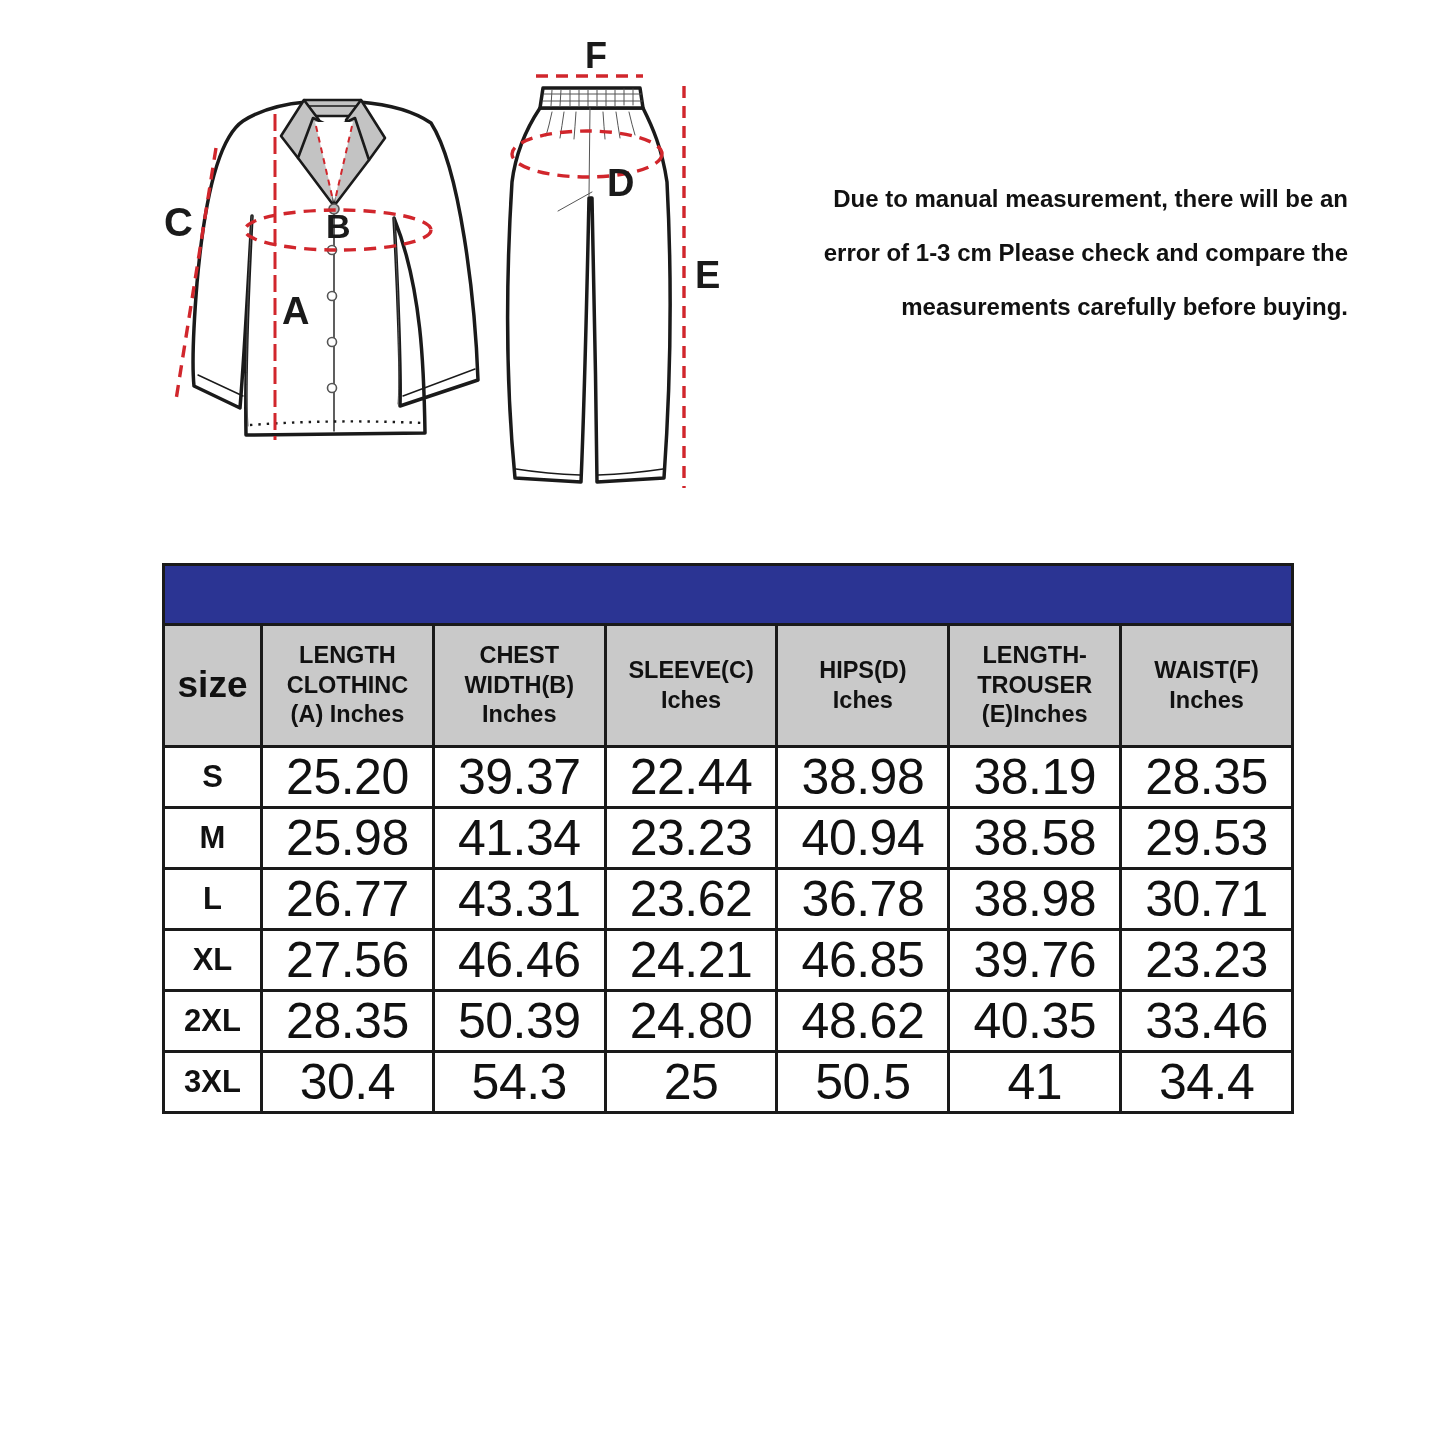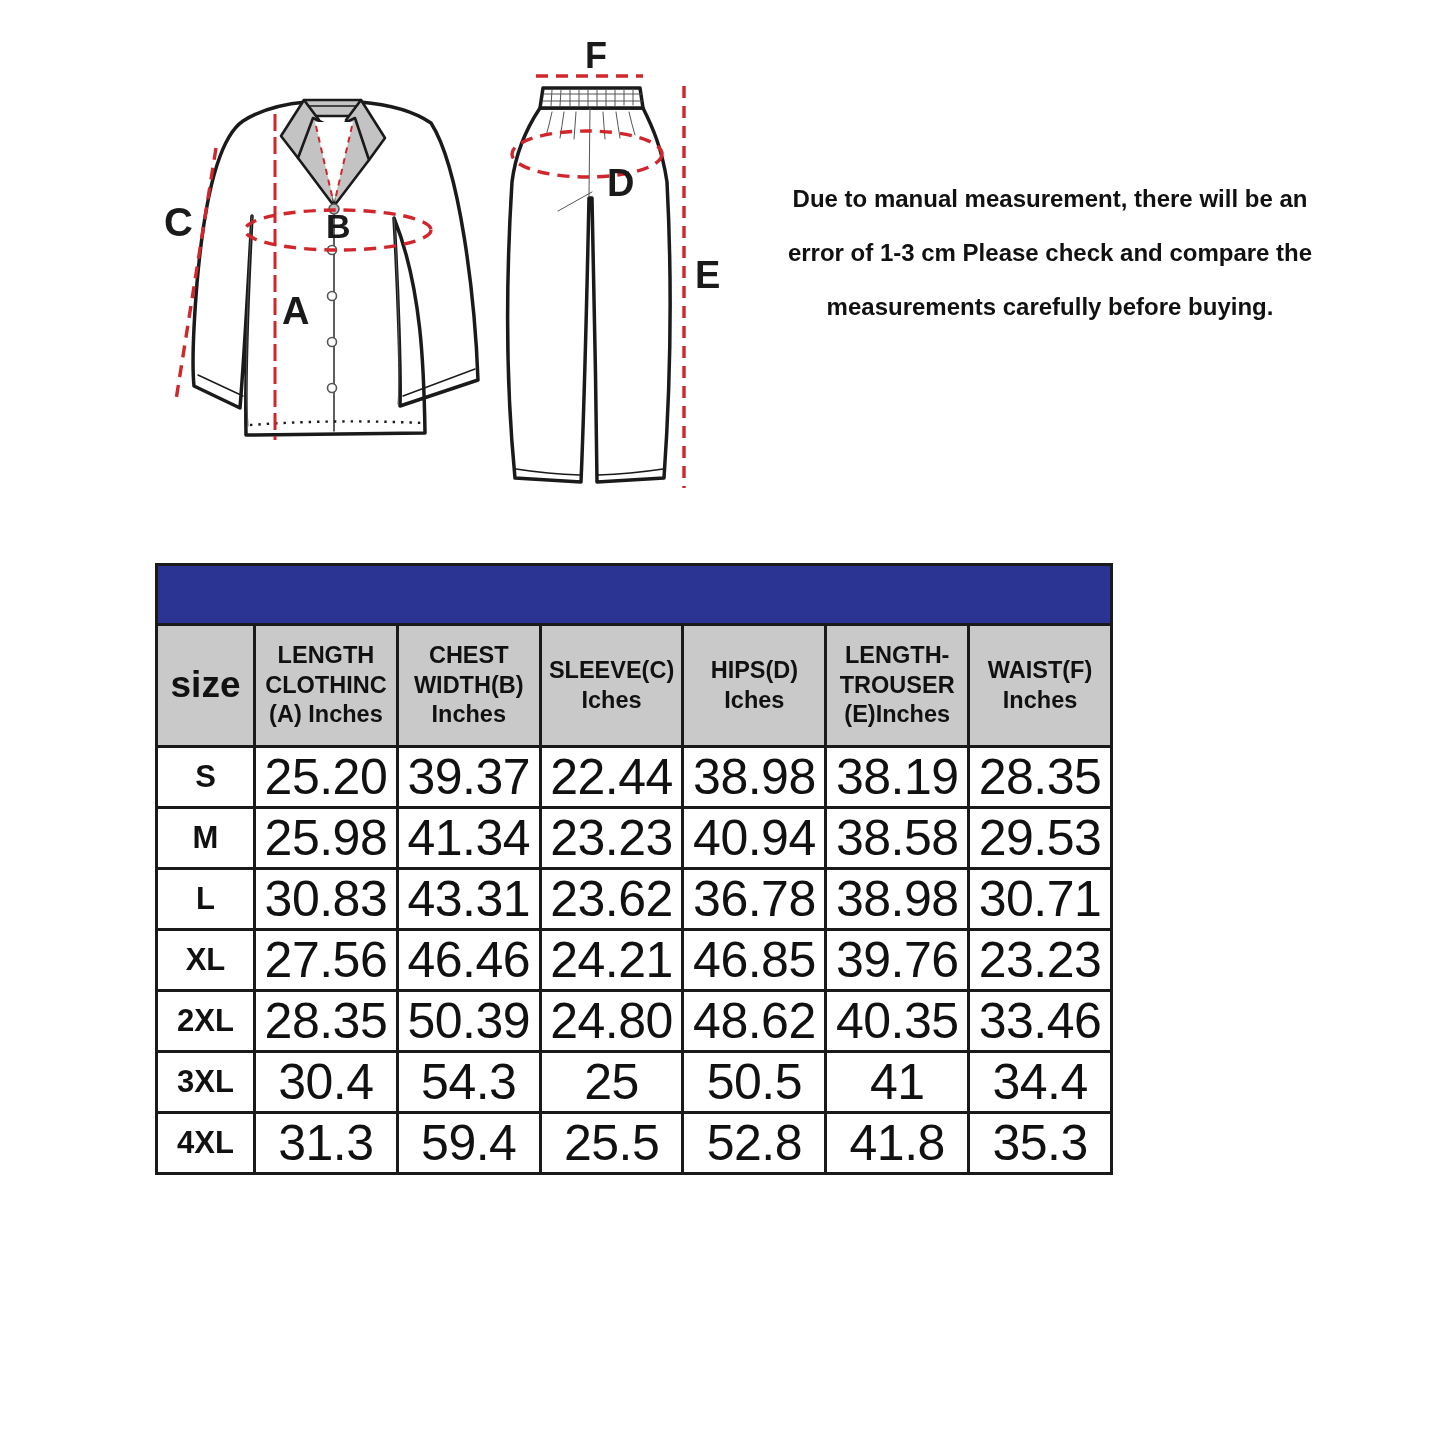--- a/index.html
+++ b/index.html
@@ -21,25 +21,25 @@
   .red-dash-long{fill:none;stroke:var(--measure-red);stroke-width:3;stroke-dasharray:17 6;}
   .red-accent{fill:none;stroke:var(--measure-red);stroke-width:2;stroke-dasharray:6 5;}
   .dotted-hem{fill:none;stroke:var(--line-black);stroke-width:2.4;stroke-dasharray:2.4 6;}
   .btn{fill:#ffffff;stroke:#555;stroke-width:1.6;}
   .btn-top{fill:#bcbcbc;stroke:#555;stroke-width:1.6;}
   .dim-label{font-family:"Liberation Sans",sans-serif;font-weight:bold;fill:#1a1a1a;}
 
   
   .note{position:absolute;left:752px;top:148px;width:596px;text-align:center;}
   .note-title{font-size:58px;font-weight:bold;letter-spacing:1px;line-height:1;}
-  .note-body{margin-top:24px;font-size:24px;font-weight:bold;line-height:54px;white-space:pre-line;}
+  .note-body{margin-top:24px;font-size:24px;font-weight:bold;line-height:54px;white-space:pre-line;text-align:right;}
 
   
   .size-table{
-    position:absolute;left:155px;top:563px;width:958px;
+    position:absolute;left:162px;top:563px;width:1132px;
     border-collapse:collapse;table-layout:fixed;
   }
   .size-table td{
     border:3px solid var(--line-black);
     text-align:center;vertical-align:middle;
     padding:0 2px;box-sizing:border-box;
   }
   .size-table col.c-size{width:98px;}
   td.banner{height:60px;background:var(--banner-blue);}
   tr.head td{height:122px;background:var(--header-gray);font-weight:bold;font-size:23.5px;line-height:1.25;white-space:pre-line;}
@@ -191,21 +191,21 @@
         <td class="size-cell">M</td>
         <td>25.98</td>
         <td>41.34</td>
         <td>23.23</td>
         <td>40.94</td>
         <td>38.58</td>
         <td>29.53</td>
       </tr>
       <tr class="data">
         <td class="size-cell">L</td>
-        <td>30.83</td>
+        <td>26.77</td>
         <td>43.31</td>
         <td>23.62</td>
         <td>36.78</td>
         <td>38.98</td>
         <td>30.71</td>
       </tr>
       <tr class="data">
         <td class="size-cell">XL</td>
         <td>27.56</td>
         <td>46.46</td>
@@ -225,24 +225,15 @@
       </tr>
       <tr class="data">
         <td class="size-cell">3XL</td>
         <td>30.4</td>
         <td>54.3</td>
         <td>25</td>
         <td>50.5</td>
         <td>41</td>
         <td>34.4</td>
       </tr>
-      <tr class="data">
-        <td class="size-cell">4XL</td>
-        <td>31.3</td>
-        <td>59.4</td>
-        <td>25.5</td>
-        <td>52.8</td>
-        <td>41.8</td>
-        <td>35.3</td>
-      </tr>
     </tbody>
   </table>
 </div>
 
 </body></html>

